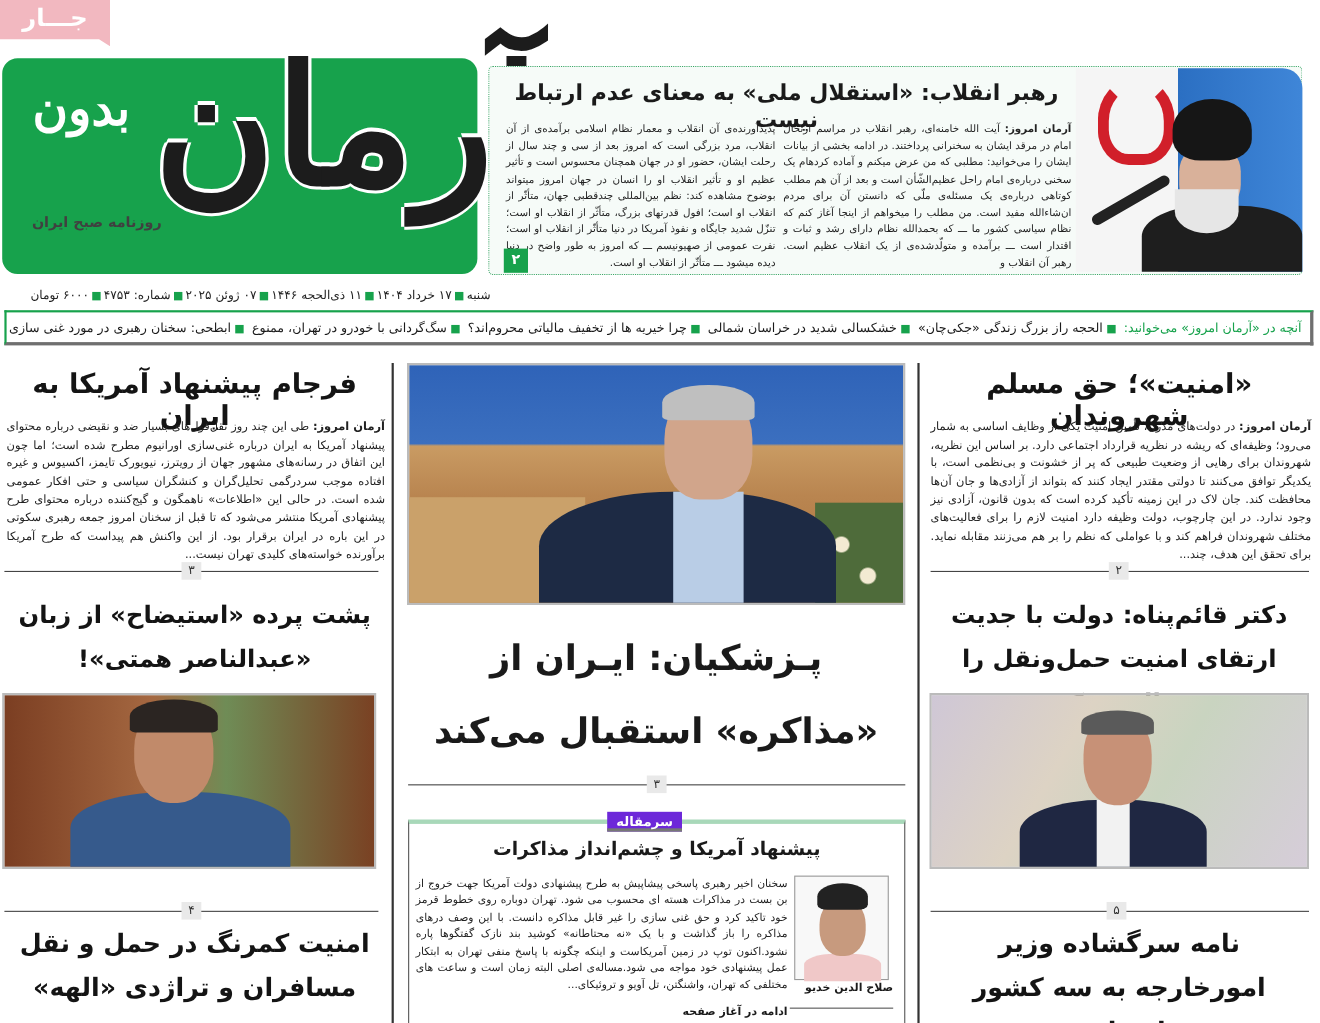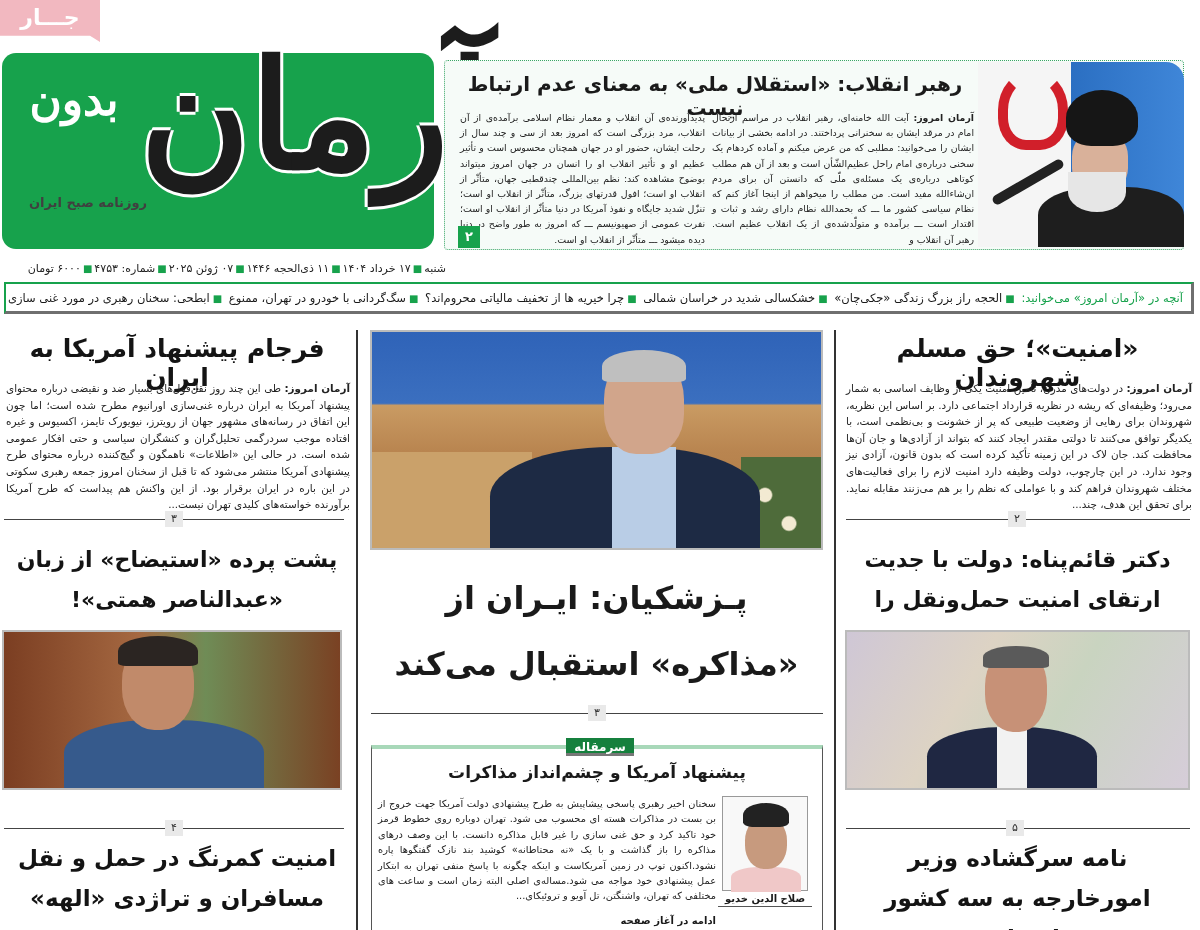--- a/index.html
+++ b/index.html
@@ -156,39 +156,39 @@
     left: 370px; top: 565px; width: 453px;
     font-size: 32px; line-height: 66px; font-weight: bold; text-align: center; direction: rtl;
   }
 
   
   .editorial-box {
     left: 371px; top: 745px; width: 452px; height: 190px;
     border: 1px solid #555; border-top: 4px solid #a8d8b9;
   }
   .editorial-tag {
-    left: 566px; top: 738px; width: 68px; height: 18px;
-    background: #15803d; color: #fff; font-weight: bold; font-size: 12px; text-align: center; line-height: 18px;
+    left: 552px; top: 738px; width: 68px; height: 18px;
+    background: #6d28d9; color: #fff; font-weight: bold; font-size: 12px; text-align: center; line-height: 18px;
     border-bottom: 3px solid #777;
   }
   .editorial-title {
     left: 372px; top: 762px; width: 450px;
     font-size: 17px; font-weight: bold; text-align: center; direction: rtl;
   }
   .editorial-photo {
     left: 722px; top: 796px; width: 86px; height: 95px;
     border: 1px solid #999;
     background: #f8f8f8;
   }
   .editorial-photo .h { position:absolute; left:20px; top:6px; width:46px; height:24px; background:#222; border-radius:50% 50% 20% 20%; }
   .editorial-photo .f { position:absolute; left:22px; top:20px; width:42px; height:52px; background:#c79a7e; border-radius:45%; }
   .editorial-photo .s { position:absolute; left:8px; top:70px; width:70px; height:25px; background:#f0c8c8; border-radius:40% 40% 0 0; }
   .editorial-author {
-    left: 718px; top: 893px; width: 94px; font-size: 10px; font-weight: bold; text-align: center; direction: rtl;
-    border-bottom: 1px solid #555; padding-bottom: 2px;
+    left: 718px; top: 893px; width: 94px; font-size: 10px; font-weight: bold; text-align: right; direction: rtl;
+    border-bottom: 1px solid #555; padding-bottom: 12px;
   }
   .editorial-text {
     left: 378px; top: 796px; width: 338px;
     font-size: 9.8px; line-height: 15.4px; direction: rtl; text-align: justify; color: #222;
   }
   .editorial-more {
     left: 378px; top: 915px; width: 338px;
     font-size: 10px; font-weight: bold; direction: rtl; text-align: right;
   }
 

